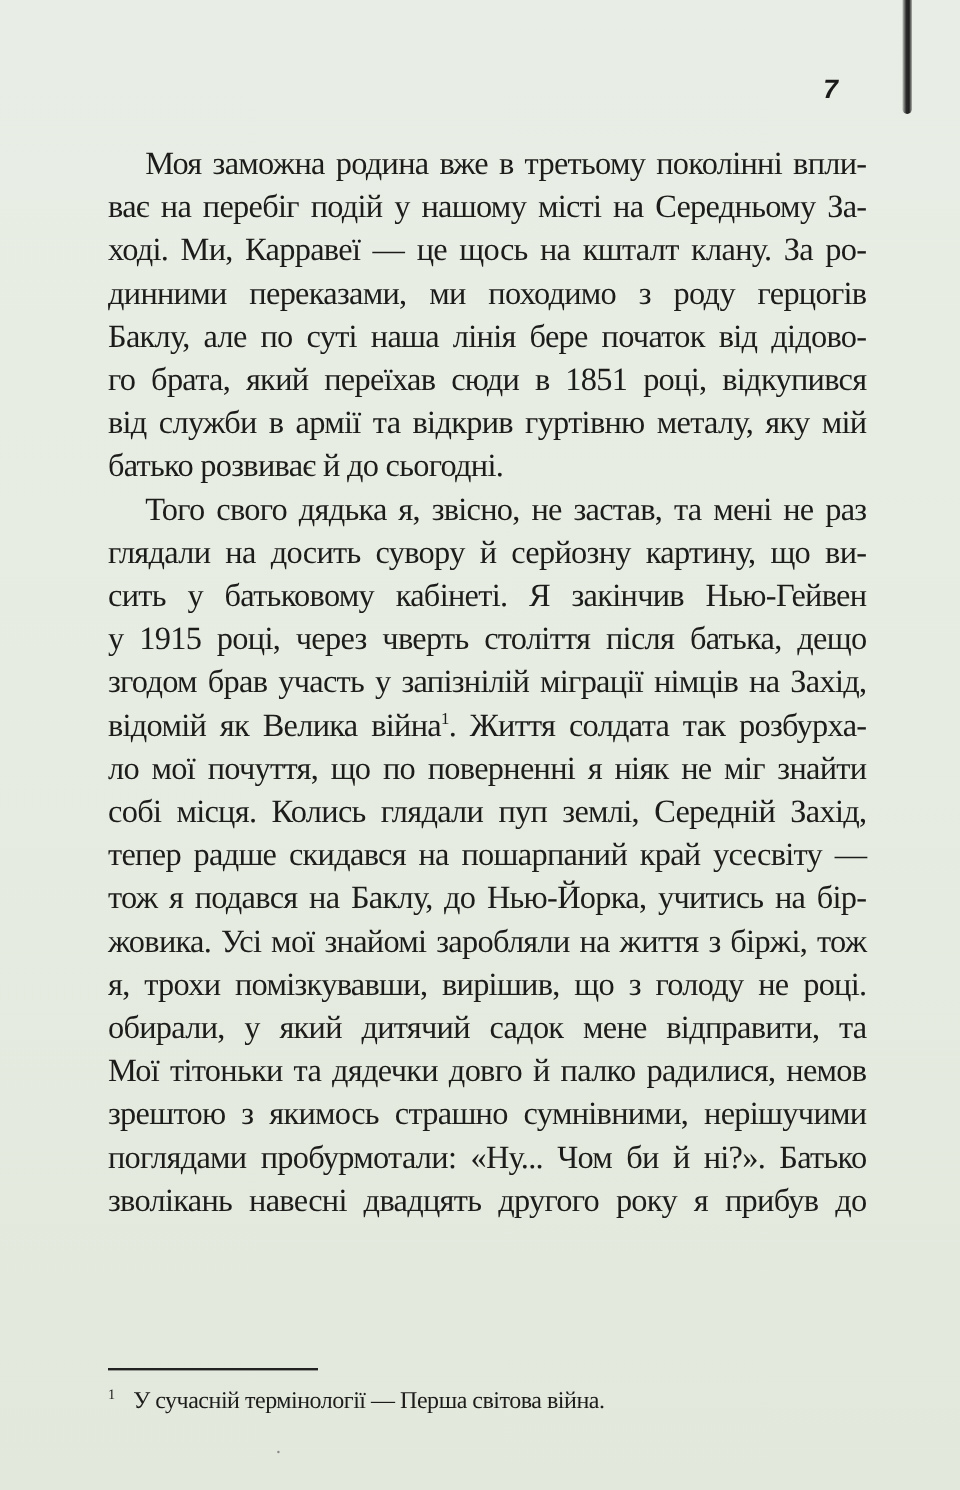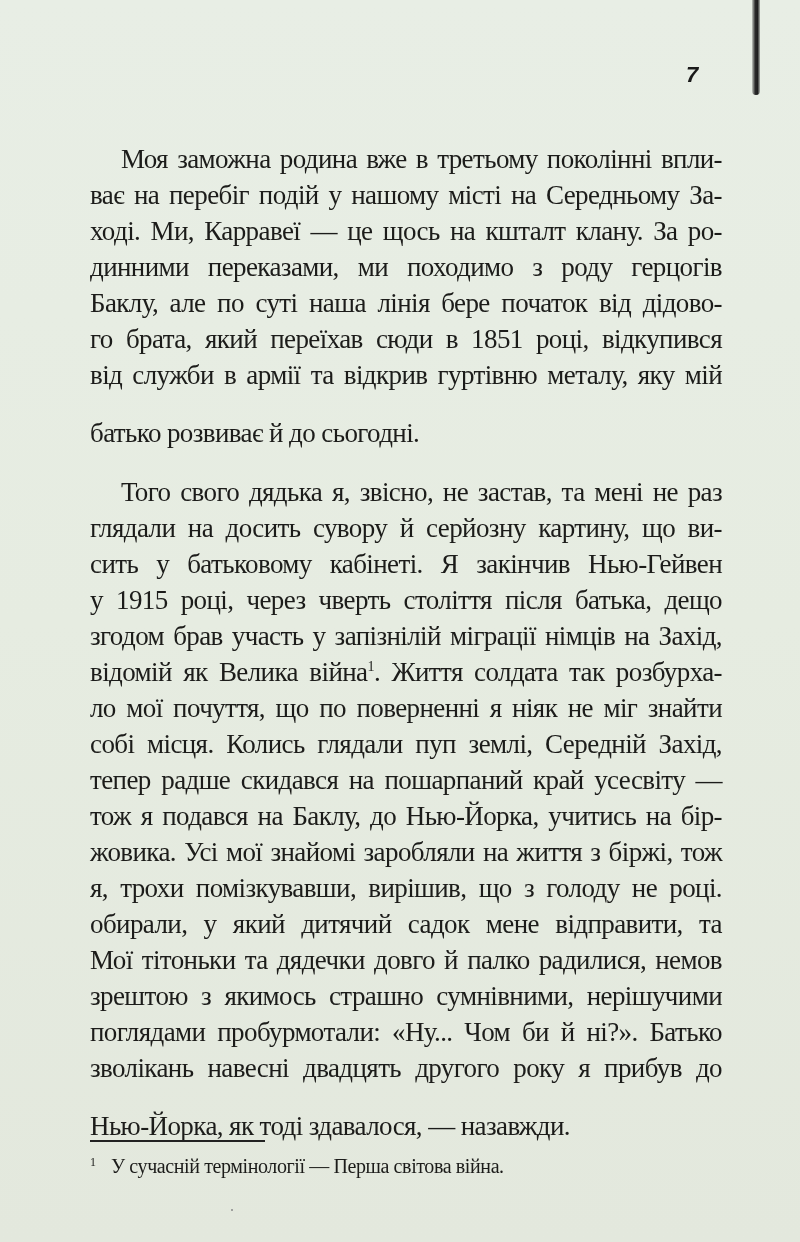--- a/index.html
+++ b/index.html
@@ -52,25 +52,23 @@
     line-height: 36px;
     font-size: 27px;
     white-space: nowrap;
     text-align: justify;
     text-align-last: justify;
     letter-spacing: -0.6px;
     word-spacing: 0px;
   }
   .line.last {
     text-align-last: left;
-    margin-top: 22px;
   }
   .line.indent {
     padding-left: 31px;
-    margin-top: 23px;
   }
   sup.fnref {
     font-size: 14px;
     vertical-align: 10px;
     line-height: 0;
   }
   .footnote-rule {
     position: absolute;
     left: 90px;
     top: 1140px;
@@ -132,21 +130,20 @@
     <span class="line">собі місця. Колись глядали пуп землі, Середній Захід,</span>
     <span class="line">тепер радше скидався на пошарпаний край усесвіту —</span>
     <span class="line">тож я подався на Баклу, до Нью-Йорка, учитись на бір-</span>
     <span class="line">жовика. Усі мої знайомі заробляли на життя з біржі, тож</span>
     <span class="line">я, трохи помізкувавши, вирішив, що з голоду не році.</span>
     <span class="line">обирали, у який дитячий садок мене відправити, та</span>
     <span class="line">Мої тітоньки та дядечки довго й палко радилися, немов</span>
     <span class="line">зрештою з якимось страшно сумнівними, нерішучими</span>
     <span class="line">поглядами пробурмотали: «Ну... Чом би й ні?». Батько</span>
     <span class="line">зволікань навесні двадцять другого року я прибув до</span>
-    <span class="line last">Нью-Йорка, як тоді здавалося, — назавжди.</span>
   </div>
 
   <div class="footnote-rule"></div>
   <div class="footnote">
     <span class="fn-num">1</span><span>У сучасній термінології — Перша світова війна.</span>
   </div>
 
   <div class="dot"></div>
 </div>
 

